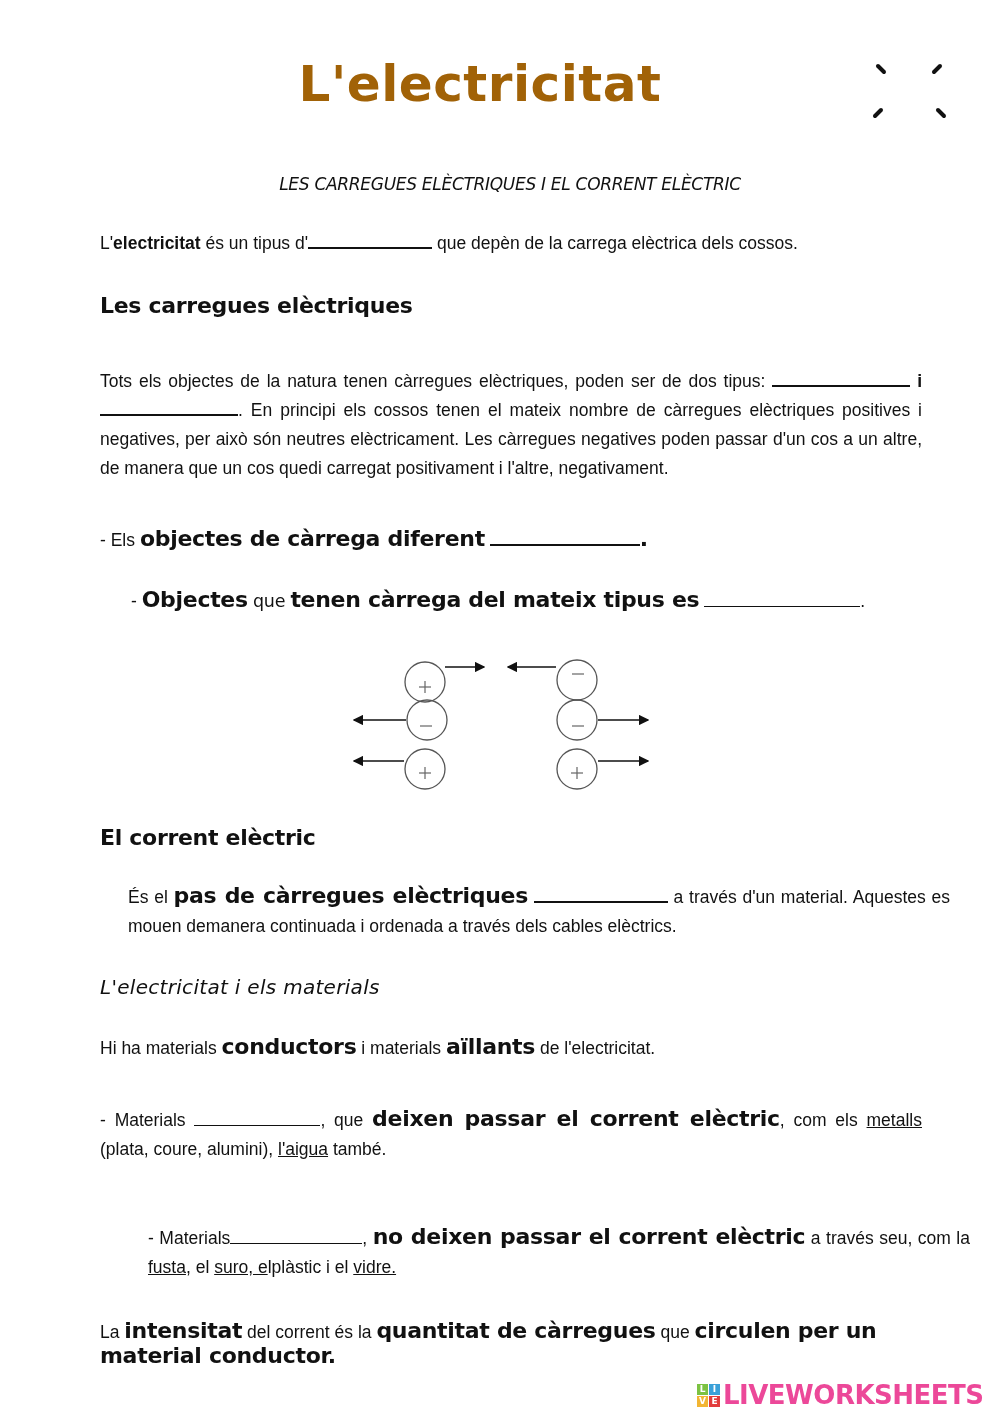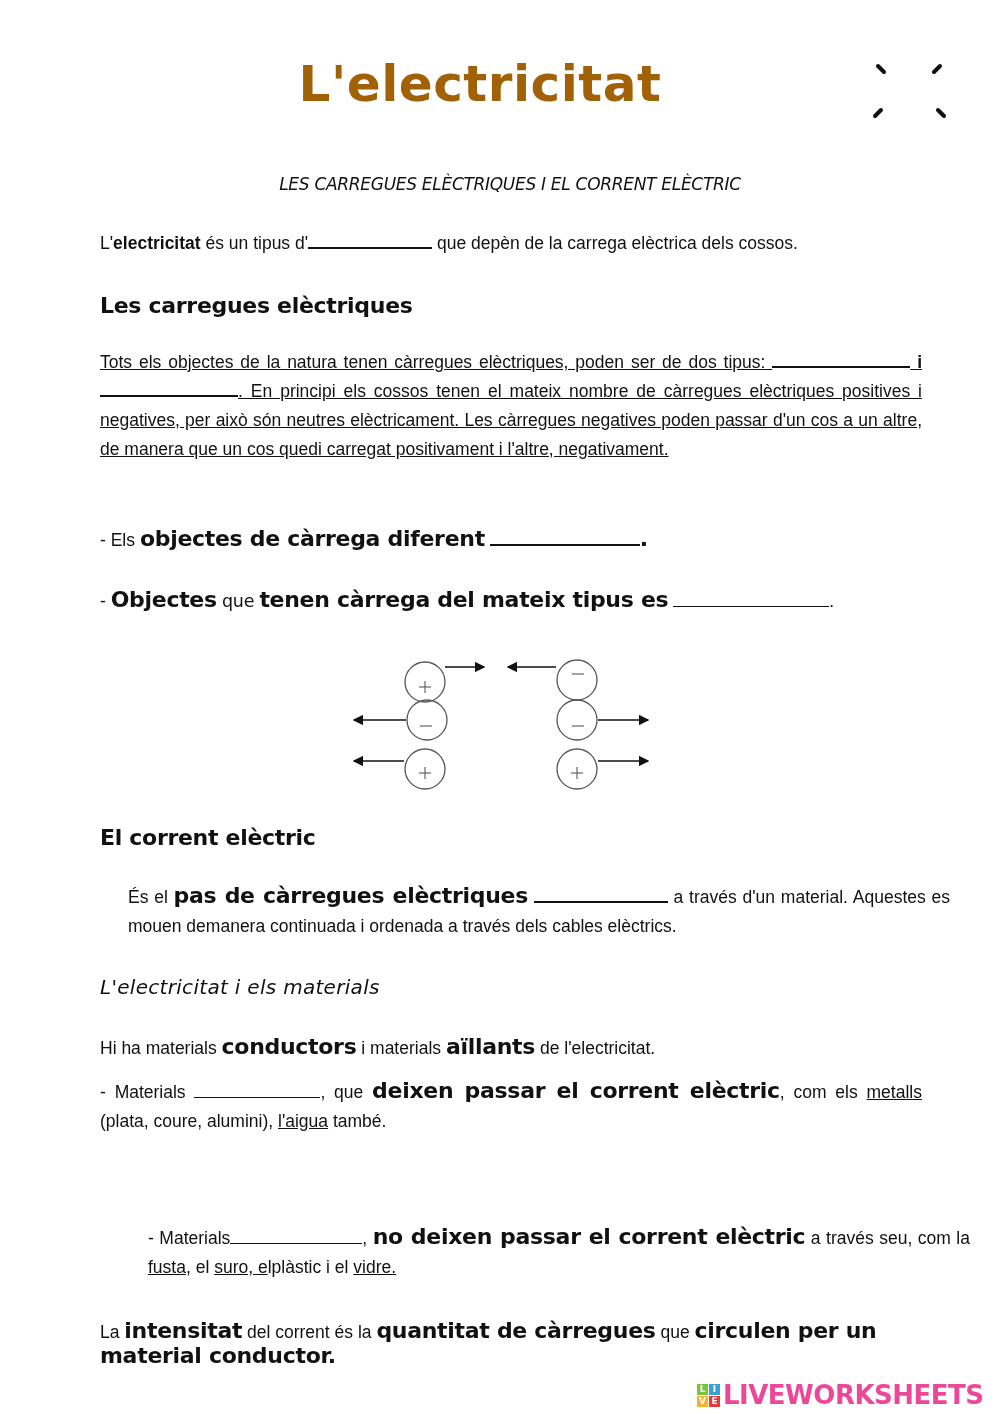--- a/index.html
+++ b/index.html
@@ -37,29 +37,29 @@
 </svg>
 
 <div class="abs subtitle">LES CARREGUES ELÈCTRIQUES I EL CORRENT ELÈCTRIC</div>
 
 <div class="abs para" style="top:229px;">
   <span>L'</span><b>electricitat</b><span> és un tipus d'</span><span class="blank" style="width:124px;"></span><span> que depèn de la carrega elèctrica dels cossos.</span>
 </div>
 
 <div class="abs heading" style="top:293px;">Les carregues elèctriques</div>
 
-<div class="abs para just" style="top:348px;text-decoration:underline;">
+<div class="abs para just" style="top:367px;">
   <span>Tots els objectes de la natura tenen càrregues elèctriques, poden ser de dos tipus: </span><span class="blank" style="width:138px;"></span><b> i </b><span class="blank" style="width:138px;"></span><span>. En principi els cossos tenen el mateix nombre de càrregues elèctriques positives i negatives, per això són neutres elèctricament. Les càrregues negatives poden passar d'un cos a un altre, de manera que un cos quedi carregat positivament i l'altre, negativament.</span>
 </div>
 
 <div class="abs para" style="top:524px;">
   <span>- Els </span><b class="cb">objectes de càrrega diferent</b> <span class="blank" style="width:150px;"></span><b class="cb">.</b>
 </div>
 
-<div class="abs para" style="top:585px;">
+<div class="abs para" style="top:585px;margin-left:31px;">
   <span>- </span><b class="cb">Objectes</b><span class="cal"> que </span><b class="cb">tenen càrrega del mateix tipus es</b> <span class="blank thin" style="width:156px;"></span><span>.</span>
 </div>
 
 <svg class="abs diagram" viewBox="0 0 330 150">
   <defs>
     <marker id="ah" markerWidth="8" markerHeight="8" refX="7" refY="4" orient="auto">
       <path d="M0,0 L8,4 L0,8 z" fill="#111"></path>
     </marker>
   </defs>
   <g fill="none" stroke="#555" stroke-width="1.3">
@@ -96,21 +96,21 @@
 <div class="abs para just" style="top:881px;margin-left:28px;">
   <span>És el </span><b class="cb">pas de càrregues elèctriques</b> <span class="blank" style="width:134px;"></span><span> a través d'un material. Aquestes es mouen demanera continuada i ordenada a través dels cables elèctrics.</span>
 </div>
 
 <div class="abs" style="left:100px; top:975px; font-family:'DejaVu Sans',sans-serif; font-style:italic; font-size:20px; letter-spacing:0.3px;">L'electricitat i els materials</div>
 
 <div class="abs para" style="top:1032px;">
   <span>Hi ha materials </span><b class="cb">conductors</b><span> i materials </span><b class="cb">aïllants</b><span> de l'electricitat.</span>
 </div>
 
-<div class="abs para just" style="top:1076px;">
+<div class="abs para just" style="top:1104px;">
   <span>- Materials </span><span class="blank thin" style="width:126px;"></span><span>, que </span><b class="cb">deixen passar el corrent elèctric</b><span>, com els </span><span class="u">metalls</span><span> (plata, coure, alumini), </span><span class="u">l'aigua</span><span> també.</span>
 </div>
 
 <div class="abs para just" style="top:1222px;margin-left:48px;">
   <span>- Materials</span><span class="blank thin" style="width:132px;"></span><span>, </span><b class="cb">no deixen passar el corrent elèctric</b><span> a través seu, com la </span><span class="u">fusta</span><span>, el </span><span class="u">suro, e</span><span>lplàstic i el </span><span class="u">vidre.</span>
 </div>
 
 <div class="abs" style="left:100px; width:790px; top:1272px; font-size:17.5px; line-height:24px;margin-top:47px;">
   <span>La </span><b class="cb">intensitat</b><span> del corrent és la </span><b class="cb">quantitat de càrregues</b><span> que </span><b class="cb">circulen per un material conductor.</b>
 </div>

